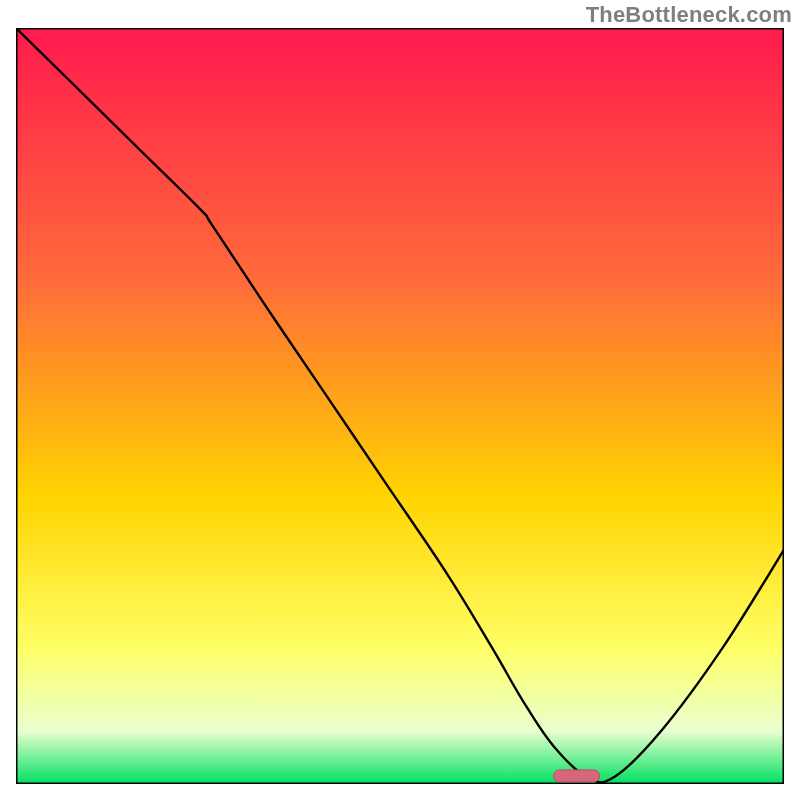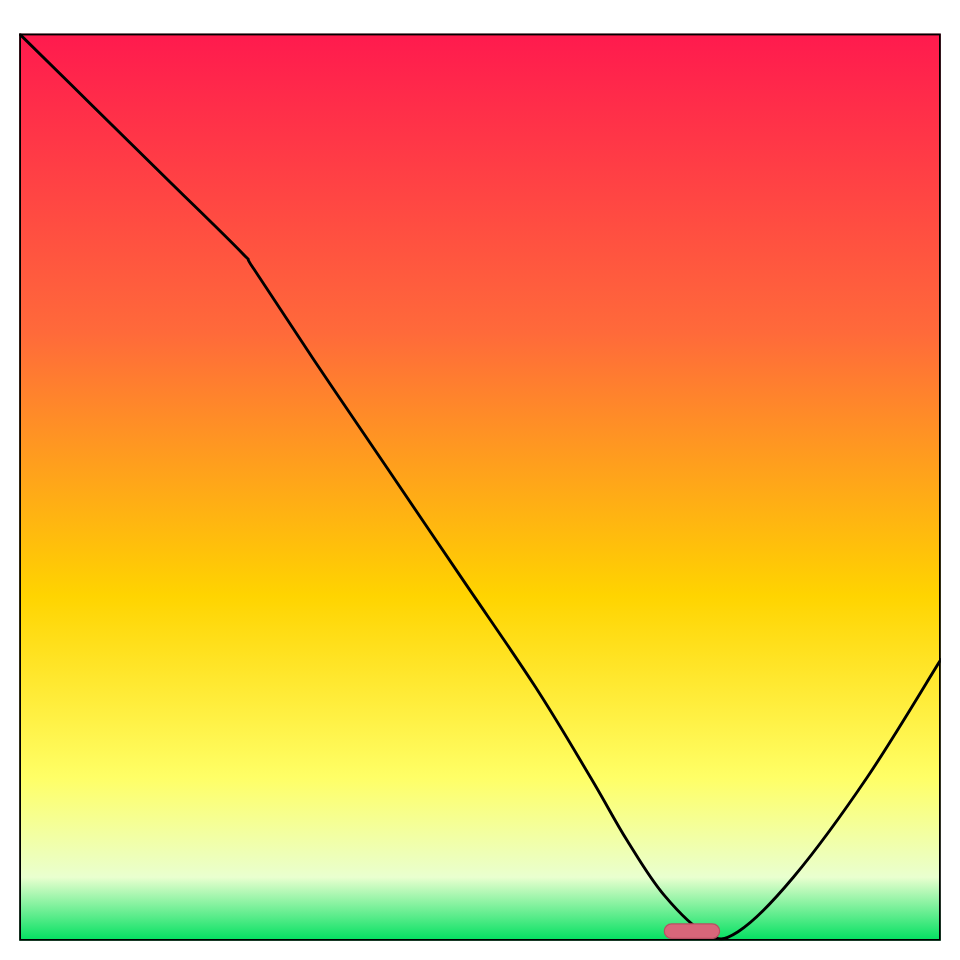--- a/index.html
+++ b/index.html
@@ -34,20 +34,21 @@
     width: 768px;
     height: 756px;
   }
   svg { display: block; }
 </style>
 </head>
 <body>
 
 <div class="stage">
 
+  <div class="watermark">TheBottleneck.com</div>
 
   <div class="plot">
     <svg id="chart-svg" viewBox="0 0 768 756" width="768" height="756" preserveAspectRatio="none">
       <defs>
         <linearGradient id="bg-grad" x1="0" y1="0" x2="0" y2="1">
           <stop id="g0" offset="0%" stop-color="#ff1a4e"></stop>
           <stop id="g1" offset="33%" stop-color="#ff6a3a"></stop>
           <stop id="g2" offset="62%" stop-color="#ffd400"></stop>
           <stop id="g3" offset="82%" stop-color="#ffff66"></stop>
           <stop id="g4" offset="93%" stop-color="#e9ffcf"></stop>

